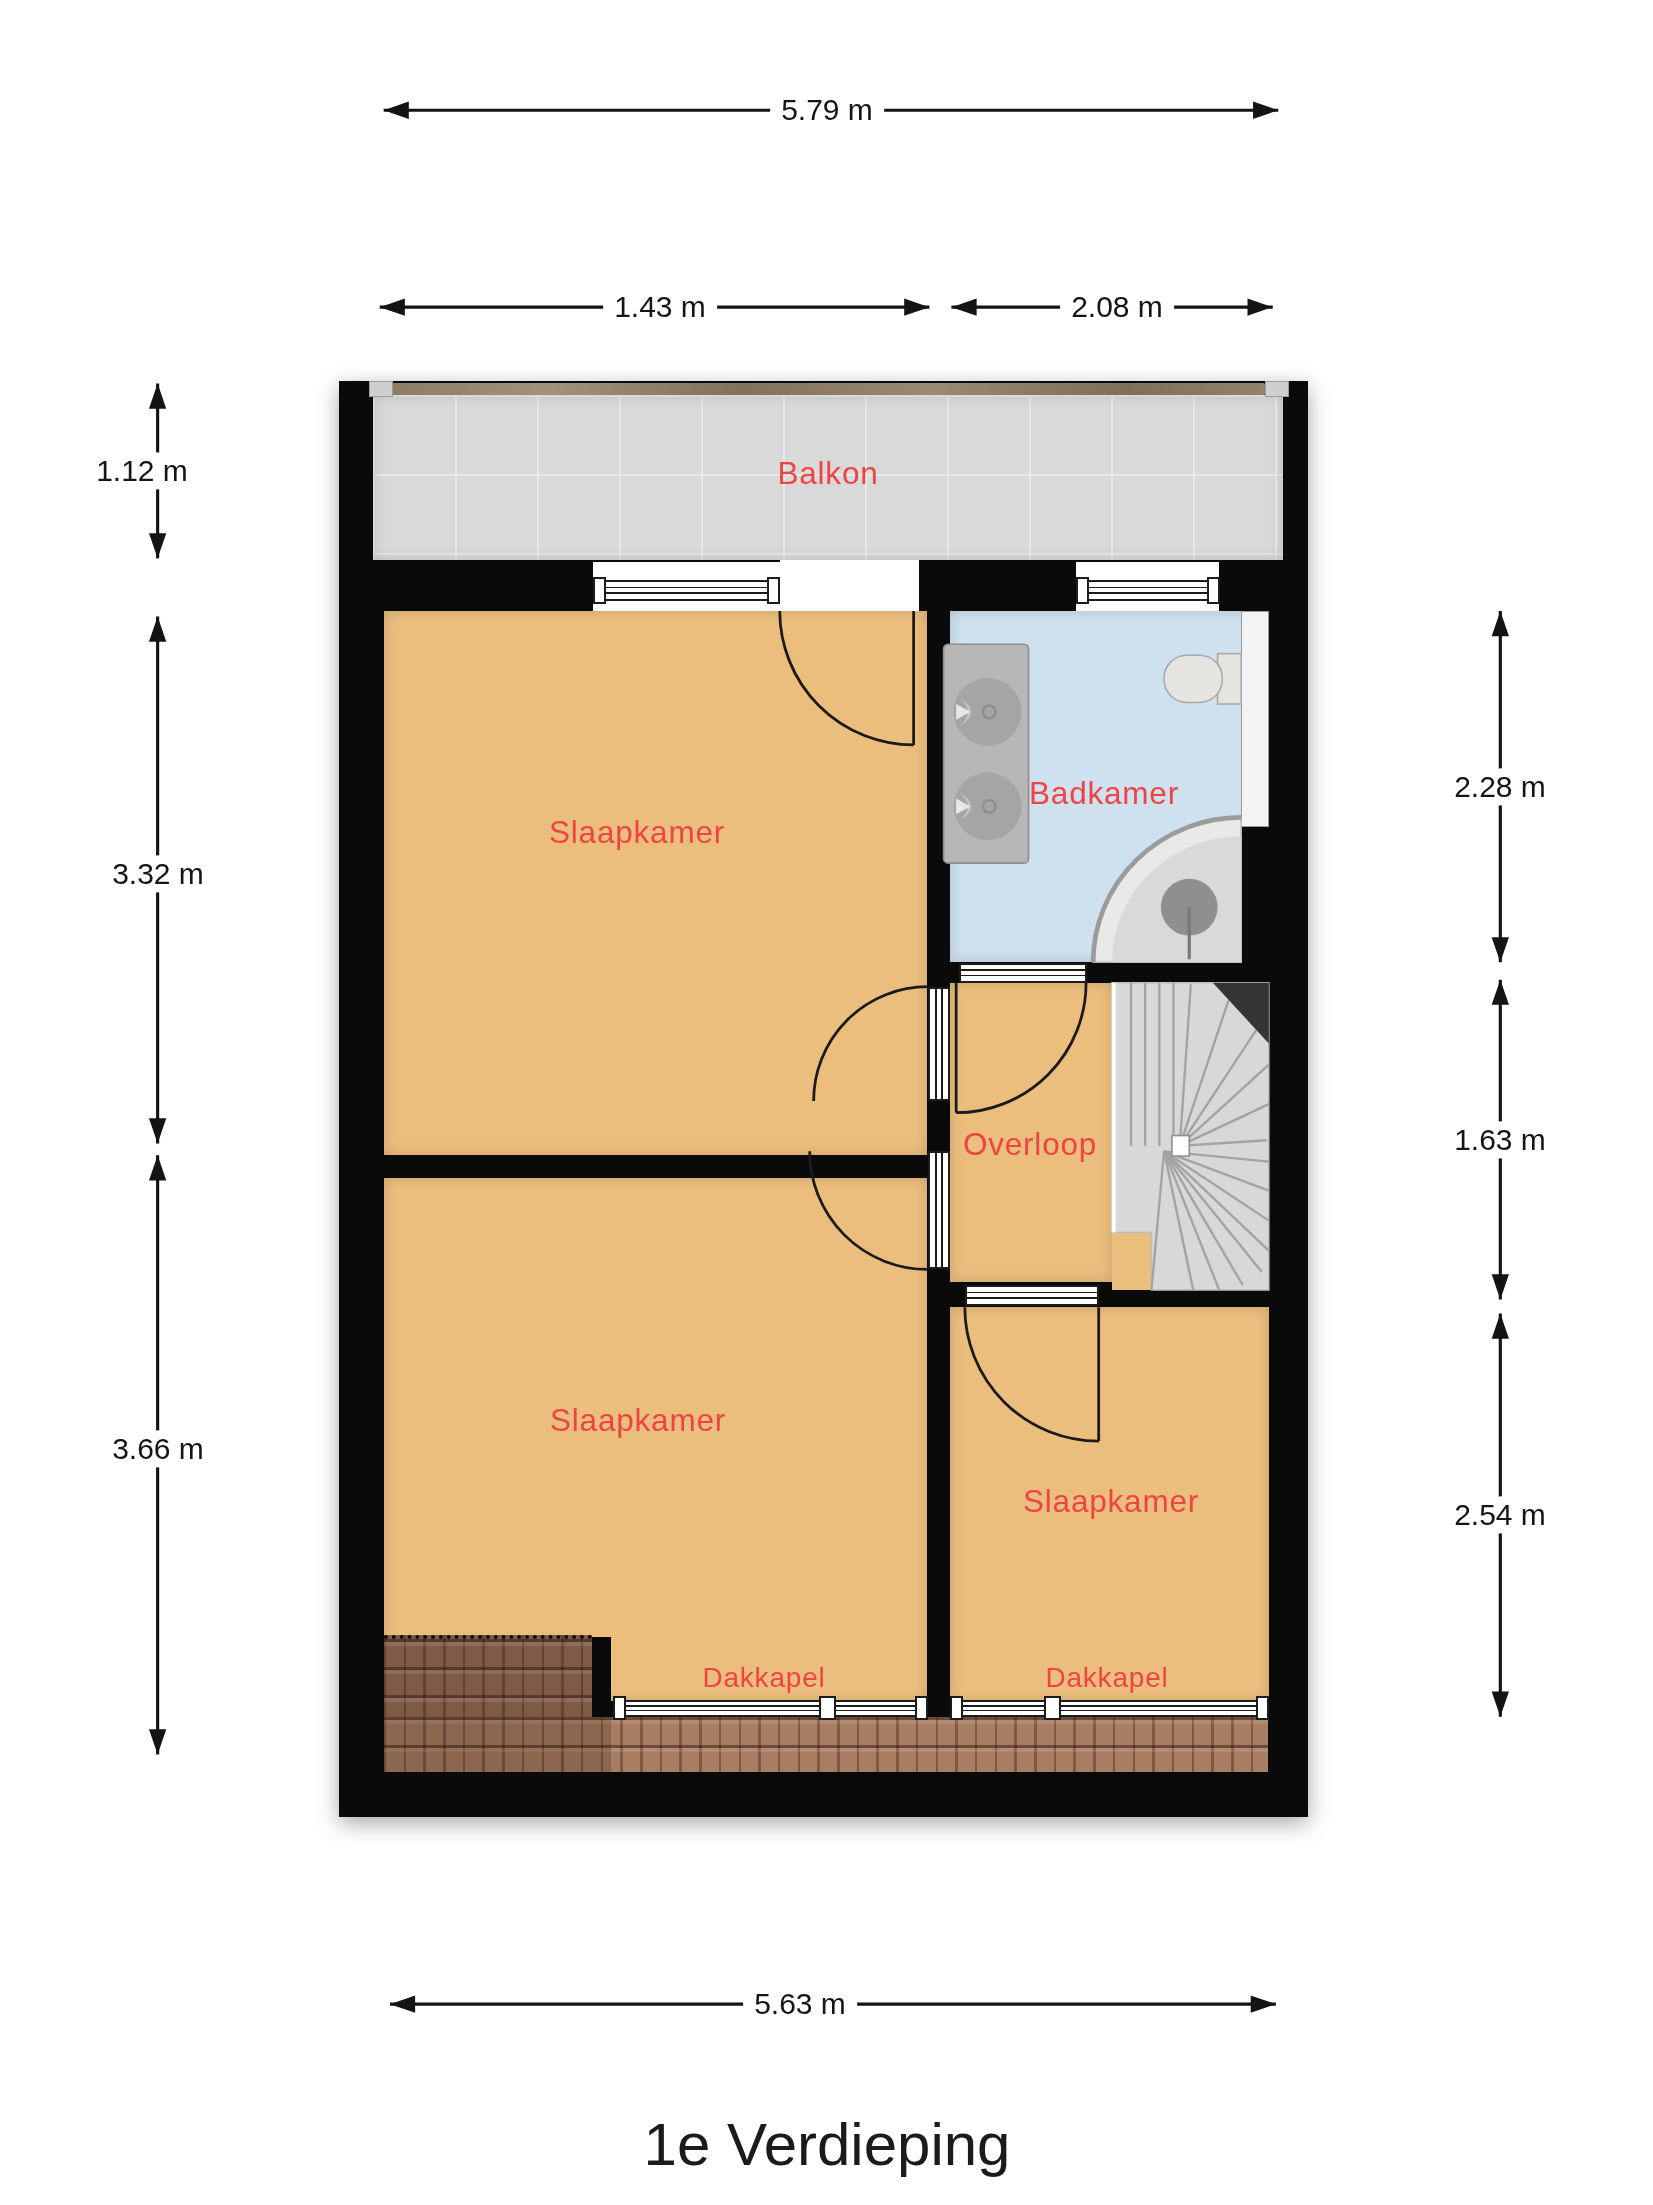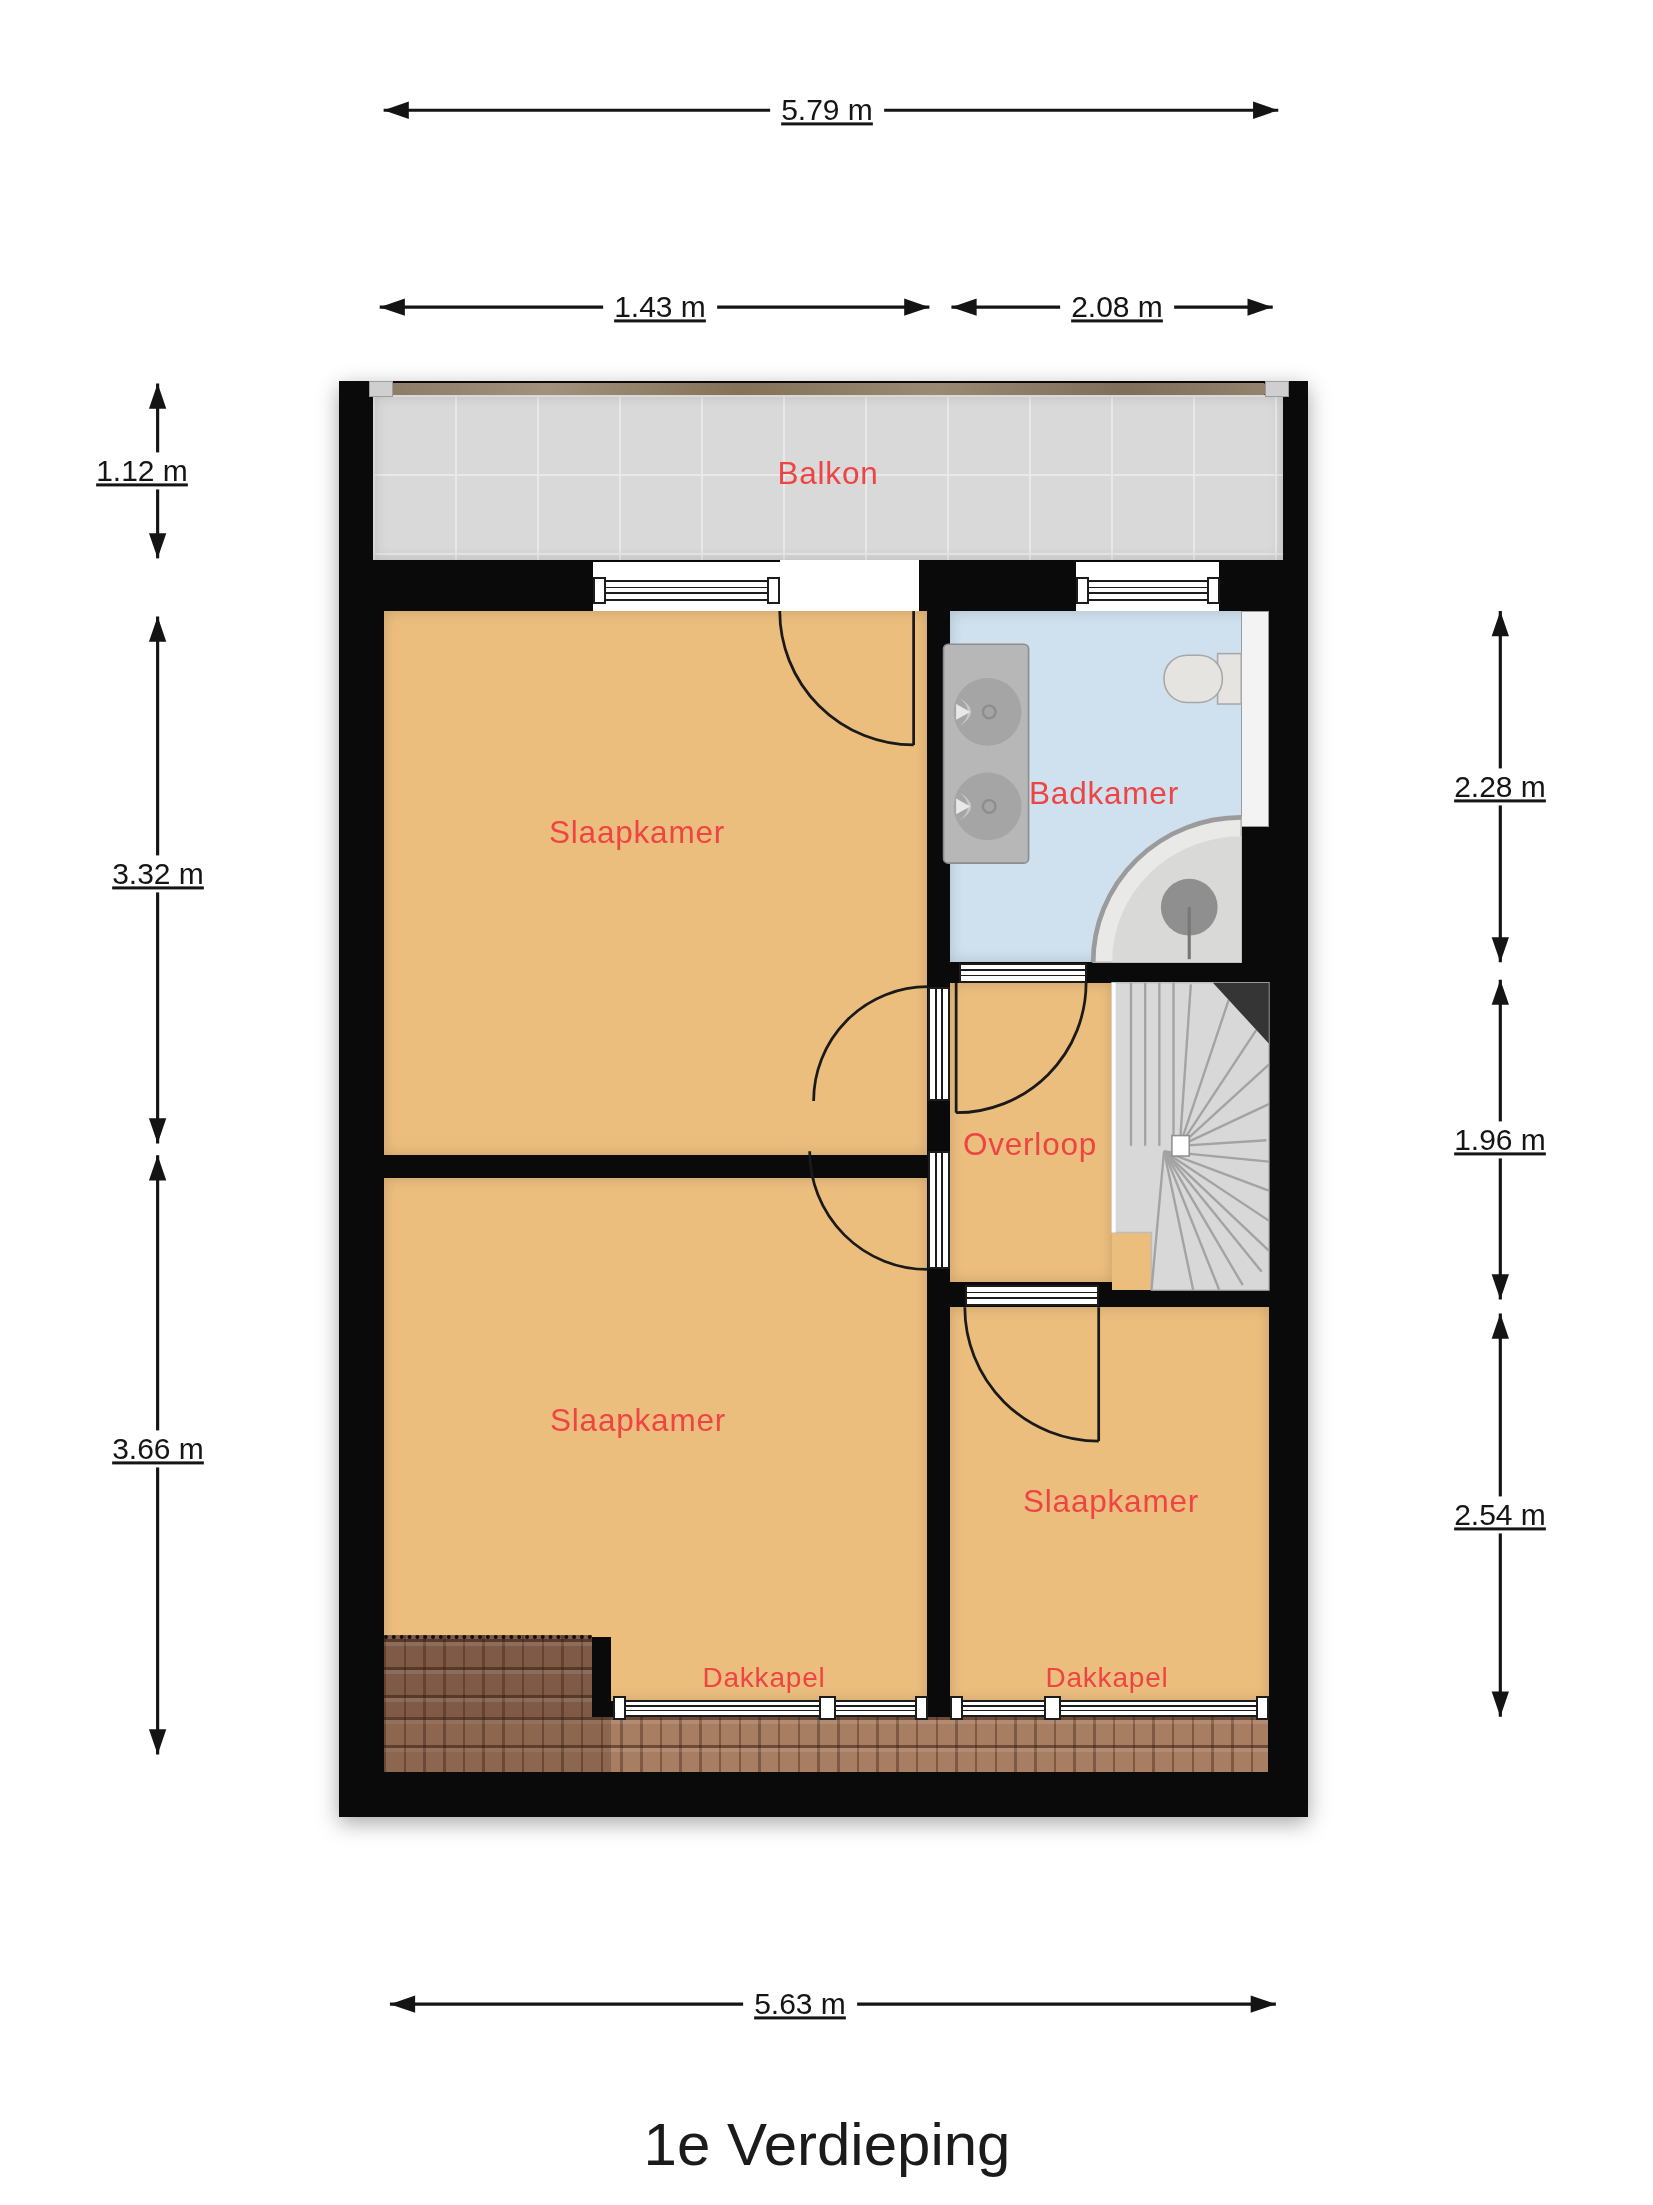--- a/index.html
+++ b/index.html
@@ -28,21 +28,21 @@
   .glz-h{background-image:linear-gradient(180deg,transparent 0 calc(33% - 0.8px),#1c1c1c calc(33% - 0.8px) calc(33% + 0.8px),transparent calc(33% + 0.8px) calc(66% - 0.8px),#1c1c1c calc(66% - 0.8px) calc(66% + 0.8px),transparent calc(66% + 0.8px));}
   .glz-v{background-image:linear-gradient(90deg,transparent 0 calc(33% - 0.8px),#1c1c1c calc(33% - 0.8px) calc(33% + 0.8px),transparent calc(33% + 0.8px) calc(66% - 0.8px),#1c1c1c calc(66% - 0.8px) calc(66% + 0.8px),transparent calc(66% + 0.8px));}
   .post{background:#ffffff;border:2.4px solid #1c1c1c;box-sizing:border-box;z-index:5;}
   .wall-seg{background:#0a0a0a;z-index:3;}
   .white-strip{background:#f3f3f3;border:1.6px solid #9a9a9a;box-sizing:border-box;z-index:3;}
   .railing{background:linear-gradient(90deg,#8d7c67,#a2917c 18%,#837257 40%,#9a8a74 62%,#7e6e5a 84%,#93836d);z-index:3;border-radius:1.6px;}
   .rail-cap{background:#cfcfcf;border:0.8px solid #9d9d9d;z-index:4;}
   
   .roomlab{z-index:10;transform:translate(-50%,-50%);font-size:31.5px;color:#ef4444;white-space:nowrap;letter-spacing:0.8px;}
   .small{font-size:28px;}
-  .dimlab{z-index:10;transform:translate(-50%,-50%);font-size:30px;color:#151515;background:#ffffff;padding:1.6px 11px;white-space:nowrap;text-decoration:underline;}
+  .dimlab{z-index:10;transform:translate(-50%,-50%);font-size:30px;color:#151515;background:#ffffff;padding:1.6px 11px;white-space:nowrap;}
   .title{z-index:10;transform:translate(-50%,-50%);font-size:60px;color:#1b1b1b;white-space:nowrap;}
   svg.overlay{left:0;top:0;z-index:6;}
 </style>
 </head>
 <body>
 
 <div class="abs plan-base"></div>
 
 <div class="abs railing" style="left:391px;top:383px;width:874px;height:11.8px;"></div>
 <div class="abs rail-cap" style="left:369px;top:381px;width:22px;height:14px;"></div>
@@ -192,18 +192,18 @@
 <div class="abs roomlab small" style="left:764px;top:1678px;">Dakkapel</div>
 <div class="abs roomlab small" style="left:1107px;top:1678px;">Dakkapel</div>
 
 <div class="abs dimlab" style="left:827px;top:110px;">5.79 m</div>
 <div class="abs dimlab" style="left:660px;top:307px;">1.43 m</div>
 <div class="abs dimlab" style="left:1117px;top:307px;">2.08 m</div>
 <div class="abs dimlab" style="left:142px;top:471px;">1.12 m</div>
 <div class="abs dimlab" style="left:158px;top:874px;">3.32 m</div>
 <div class="abs dimlab" style="left:158px;top:1449px;">3.66 m</div>
 <div class="abs dimlab" style="left:1500px;top:787px;">2.28 m</div>
-<div class="abs dimlab" style="left:1500px;top:1140px;">1.96 m</div>
+<div class="abs dimlab" style="left:1500px;top:1140px;">1.63 m</div>
 <div class="abs dimlab" style="left:1500px;top:1515px;">2.54 m</div>
 <div class="abs dimlab" style="left:800px;top:2004px;">5.63 m</div>
 
 <div class="abs title" style="left:827px;top:2144px;">1e Verdieping</div>
 
 
 </body></html>

